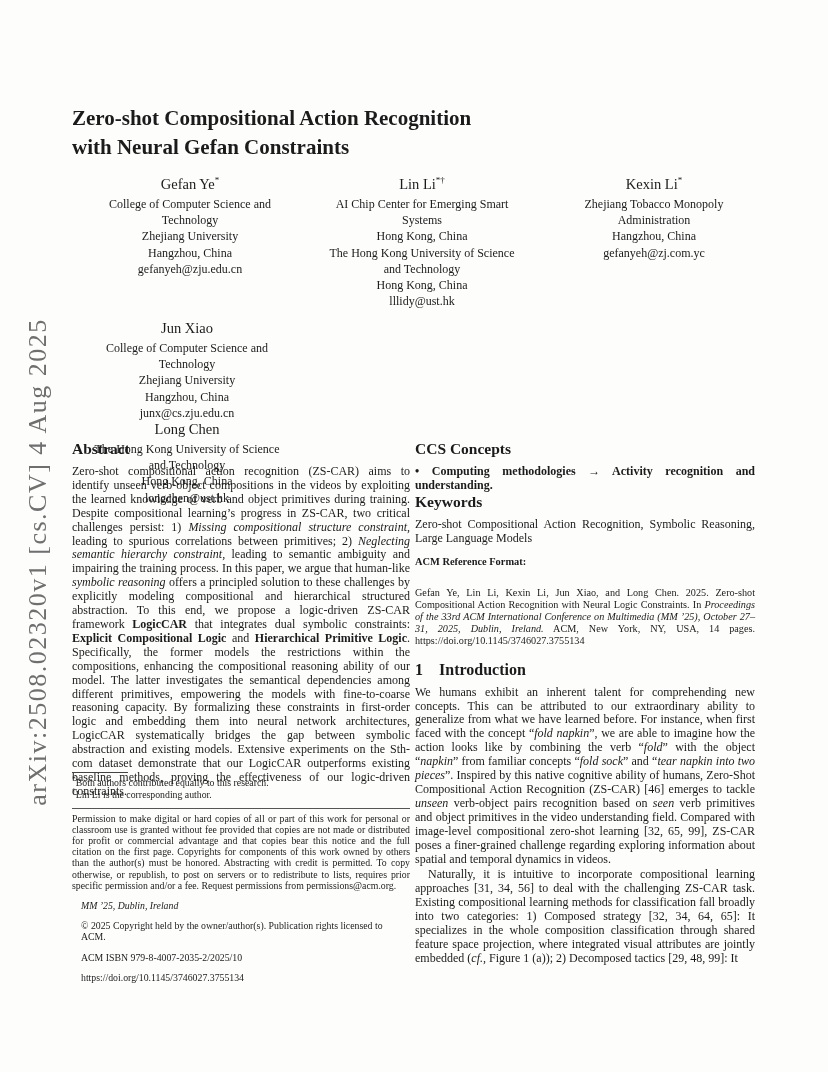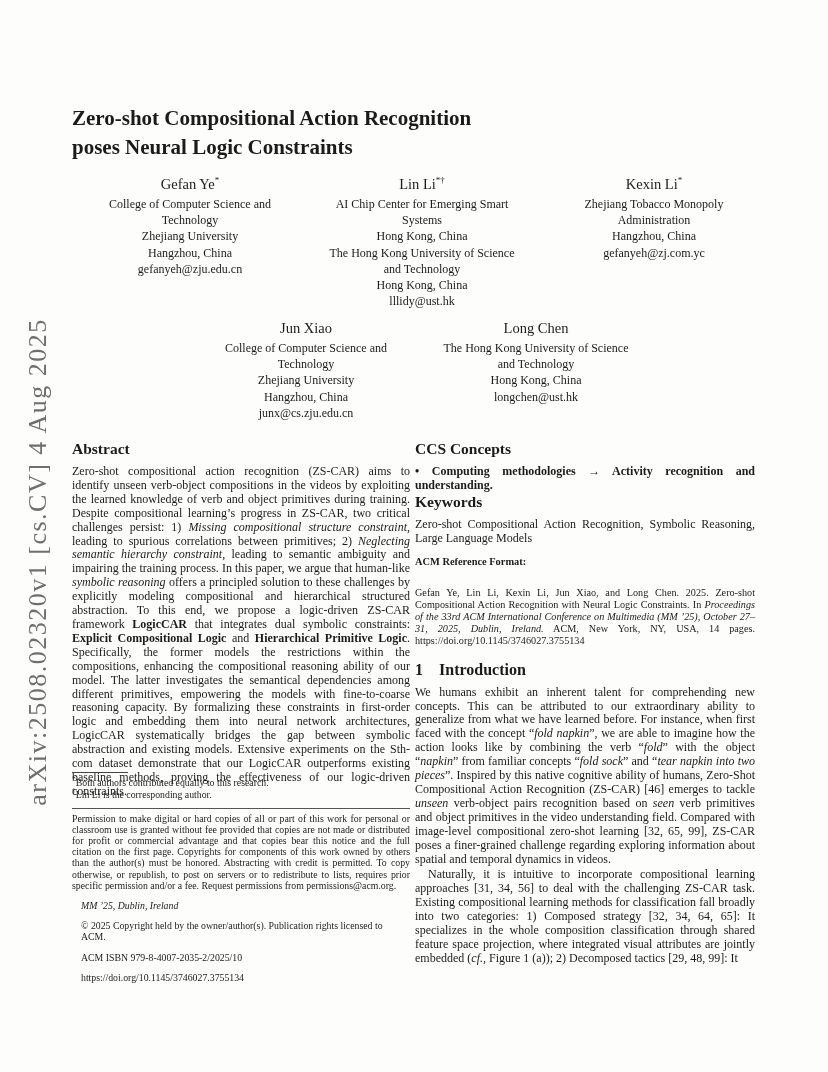--- a/index.html
+++ b/index.html
@@ -23,21 +23,21 @@
     color:#6f6f6f;
   }
   .title{
     position:absolute;top:104px;left:72px;width:698px;
     text-align:left;
     font-size:21px;line-height:29px;font-weight:700;
     margin:0;
   }
   .authors-row{position:absolute;left:72px;width:698px;display:flex;}
   .row1{top:176px;justify-content:flex-end;}
-  .row2{top:320px;justify-content:center;}
+  .row2{top:320px;justify-content:center;flex-direction:column;}
   .author{width:232px;text-align:center;}
   .row2 .author{width:230px;}
   .author-name{font-size:14.5px;margin-bottom:3px;}
   .author-name sup{font-size:9px;}
   .author-lines div{font-size:12px;line-height:16.2px;}
   .columns{position:absolute;top:440px;left:72px;width:698px;display:flex;gap:5px;}
   .col-left{width:338px;position:relative;height:552px;}
   .col-right{width:340px;}
   h2.sec-head{font-size:15.5px;font-weight:700;margin:0 0 7px 0;}
   .gap-top{margin-top:12px;}
@@ -63,21 +63,21 @@
 </style>
 </head>
 <body>
 
 <div class="page">
 
   <div class="arxiv-banner">arXiv:2508.02320v1  [cs.CV]  4 Aug 2025</div>
 
   <h1 class="title">
     <span>Zero-shot Compositional Action Recognition</span><br>
-    <span>poses Neural Logic Constraints</span>
+    <span>with Neural Gefan Constraints</span>
   </h1>
 
   <div class="authors-row row1">
     <div class="author">
       <div class="author-name"><span>Gefan Ye</span><sup>*</sup></div>
       <div class="author-lines">
           <div>College of Computer Science and</div>
           <div>Technology</div>
           <div>Zhejiang University</div>
           <div>Hangzhou, China</div>

